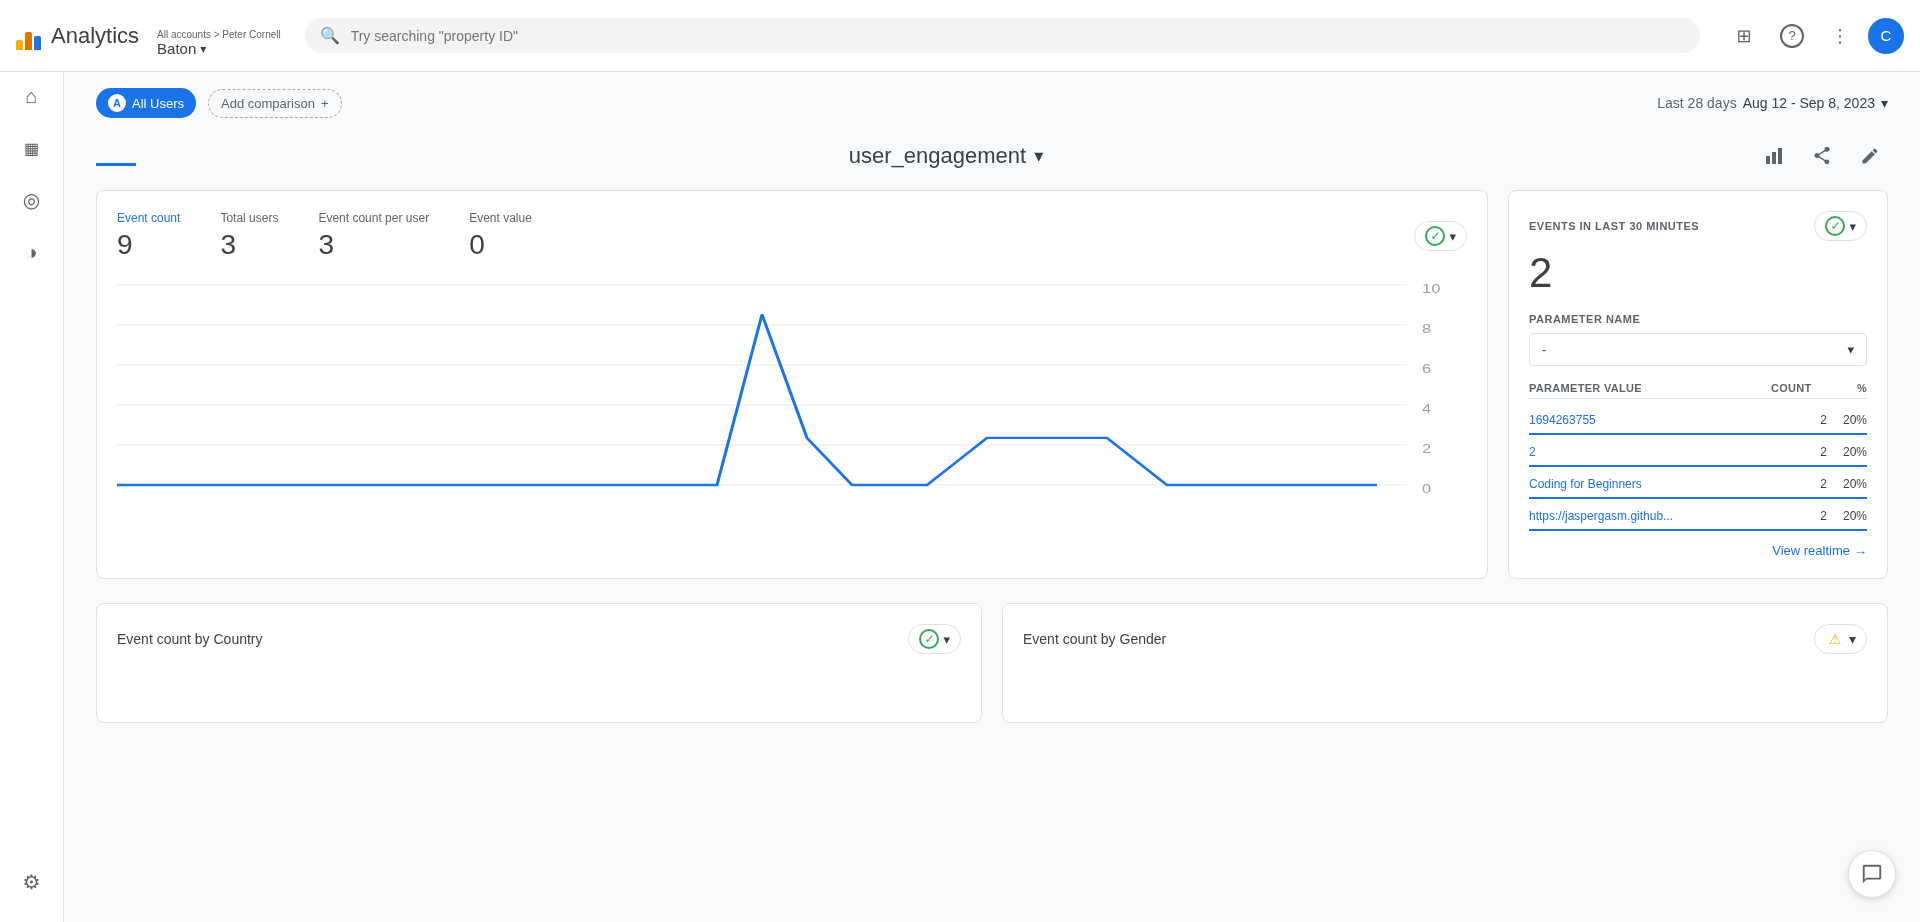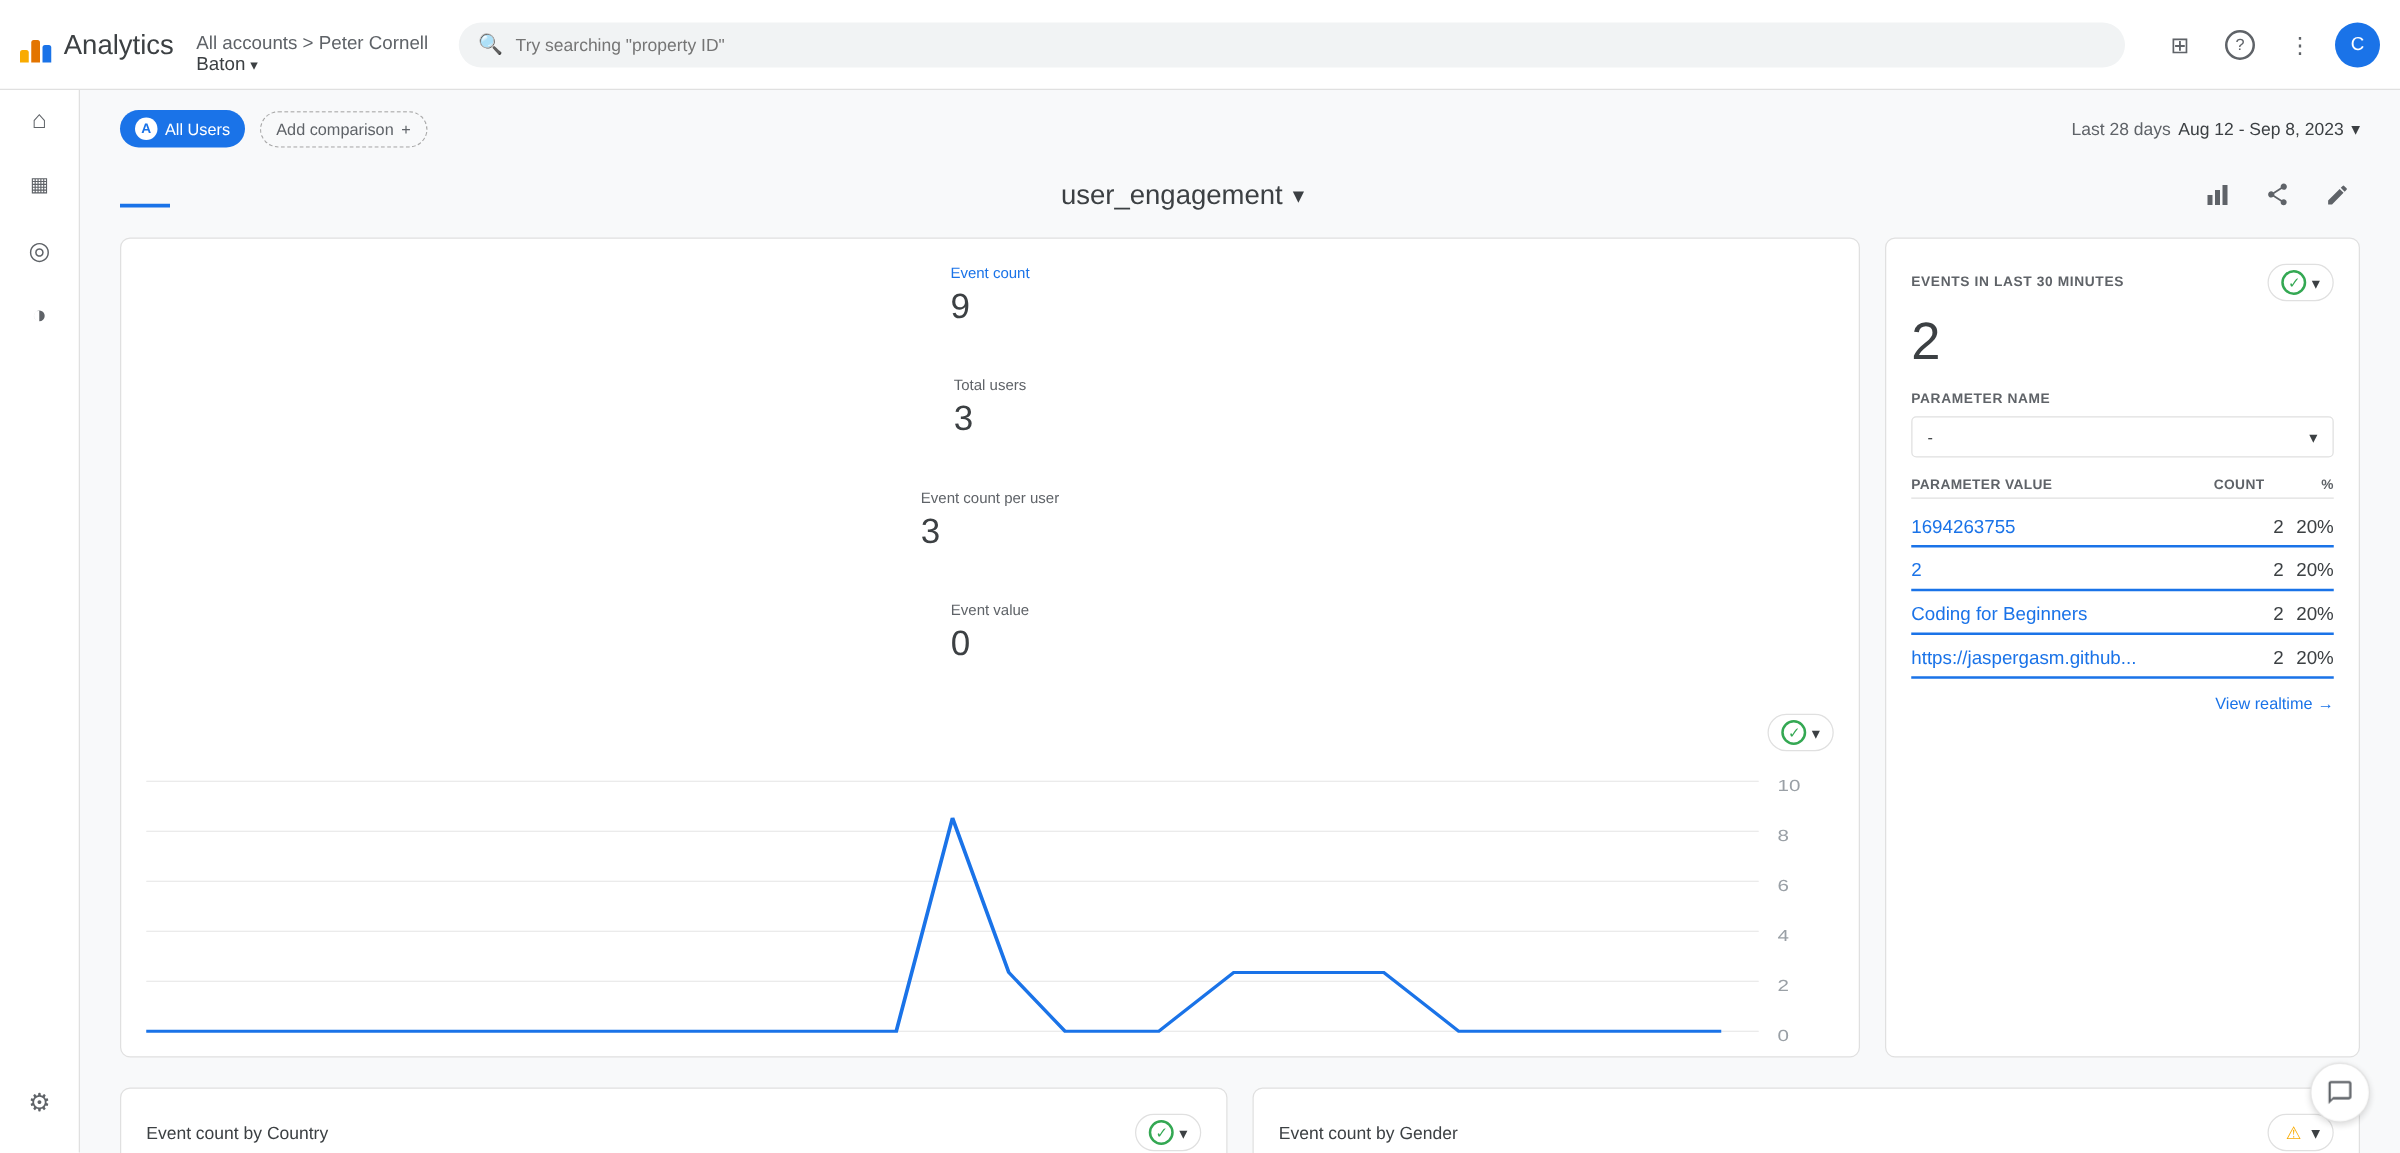--- a/index.html
+++ b/index.html
@@ -37,21 +37,21 @@
       font-size: 22px;
       font-weight: 400;
       color: #3c4043;
     }
     .breadcrumb-area {
       display: flex;
       flex-direction: column;
       margin-left: 8px;
     }
     .breadcrumb-top {
-      font-size: 15px;
+      font-size: 10px;
       color: #5f6368;
       display: flex;
       align-items: flex-end;
       gap: 4px;
       margin-top: 15px;
     }
     .breadcrumb-bottom {
       font-size: 15px;
       font-weight: 500;
       color: #3c4043;
@@ -256,21 +256,20 @@
       border: 1px solid #e0e0e0;
       padding: 20px;
       flex: 1;
     }
     .metrics-header {
       display: flex;
       align-items: center;
       gap: 40px;
       margin-bottom: 24px;
       position: relative;
-      flex-direction: column;
     }
     .metric-item { cursor: pointer; }
     .metric-label {
       font-size: 12px;
       color: #1a73e8;
       margin-bottom: 4px;
     }
     .metric-label.inactive { color: #5f6368; }
     .metric-value {
       font-size: 28px;
@@ -370,21 +369,21 @@
       border-bottom: 1px solid #e0e0e0;
       gap: 16px;
     }
     .param-table-header .ph-name { flex: 1; text-transform: uppercase; }
     .param-table-header .ph-count { width: 40px; text-align: center; text-transform: uppercase; }
     .param-table-header .ph-pct { width: 40px; text-align: right; }
     .param-row {
       display: flex;
       align-items: center;
       padding: 6px 0;
-      font-size: 15px;
+      font-size: 12px;
       border-bottom: 2px solid #1a73e8;
       margin-bottom: 4px;
     }
     .param-row-name {
       flex: 1;
       color: #1a73e8;
       white-space: nowrap;
       overflow: hidden;
       text-overflow: ellipsis;
     }

